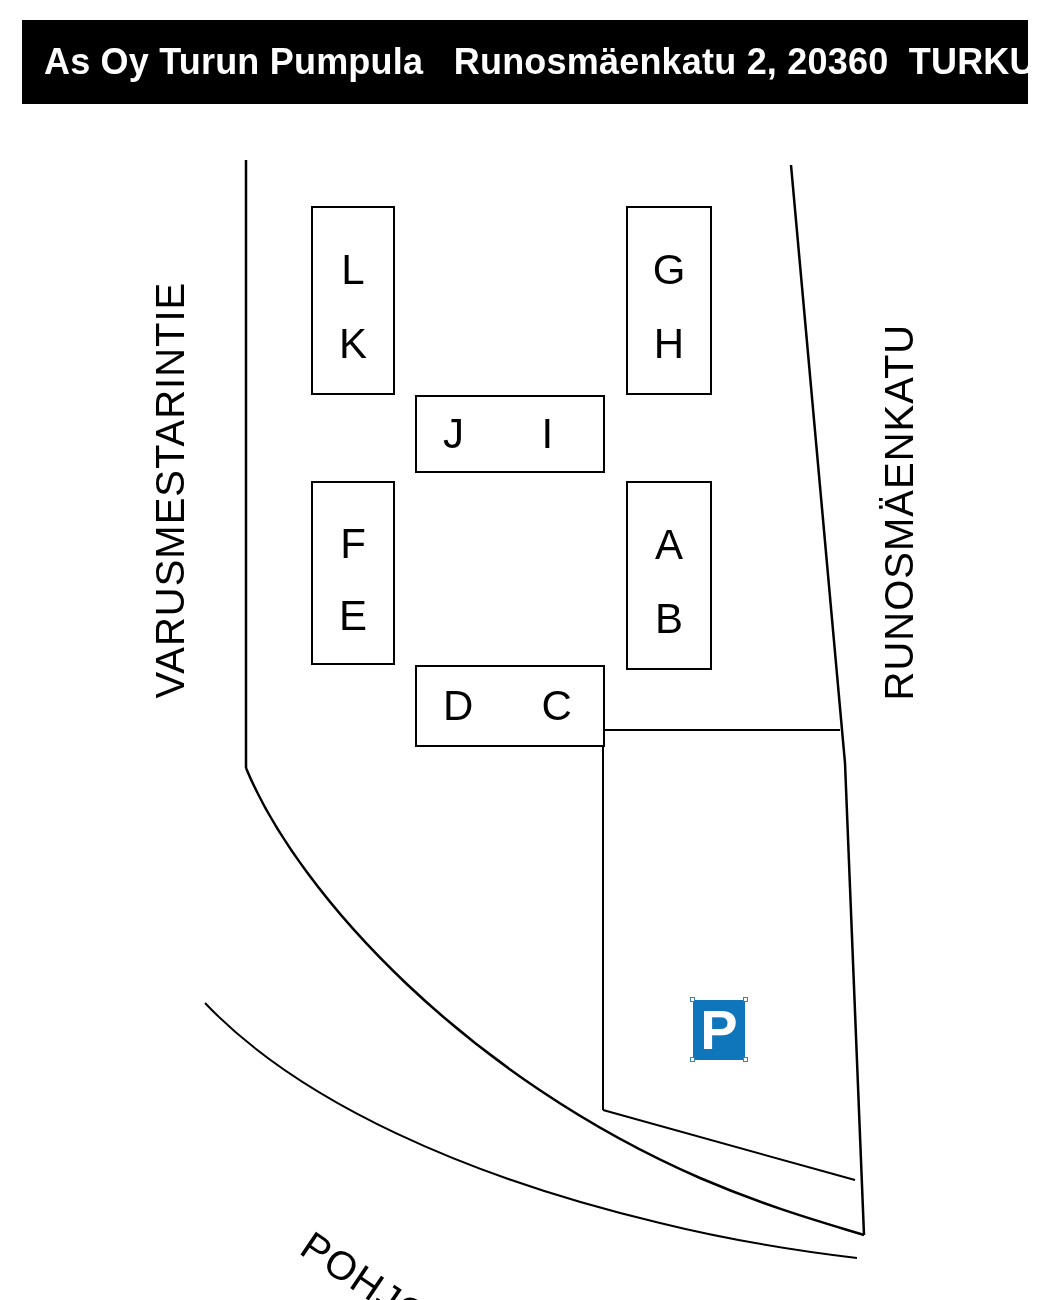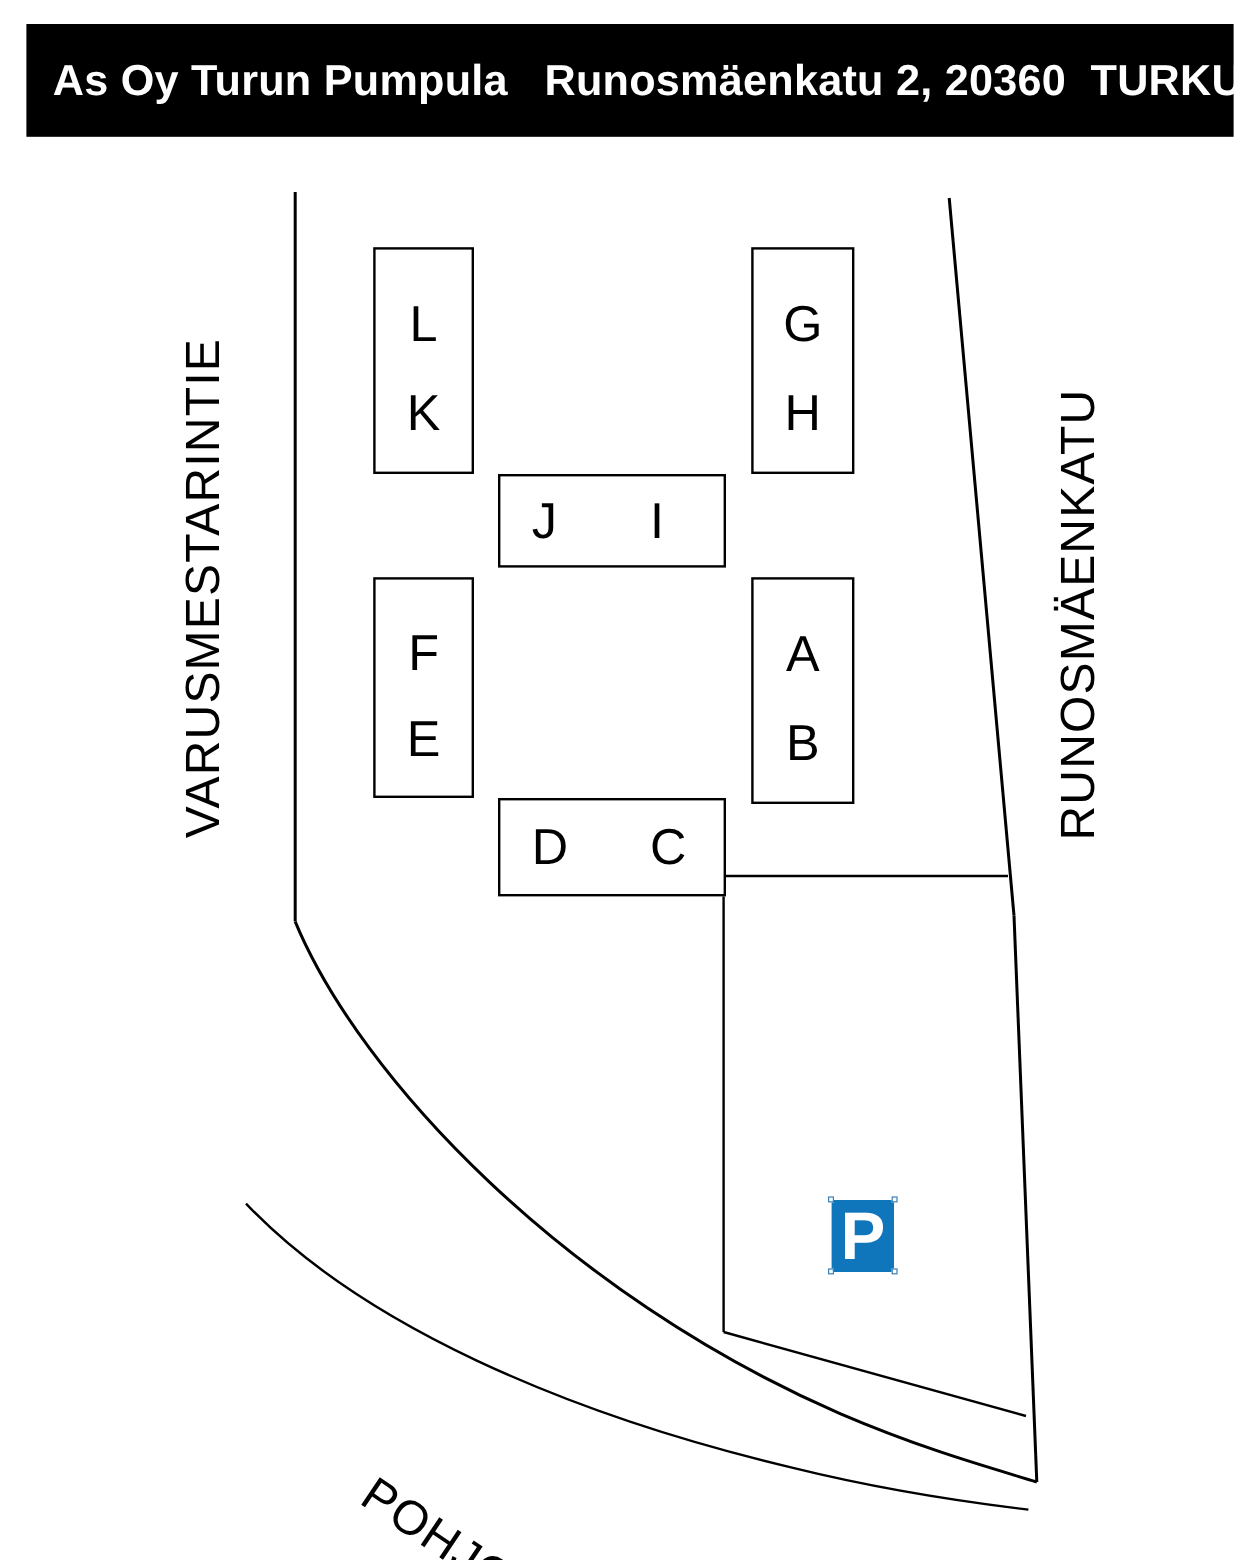--- a/index.html
+++ b/index.html
@@ -14,21 +14,21 @@
     font-family: "Liberation Sans", sans-serif;
     overflow: hidden;
   }
 
   
   #header-bar {
     position: absolute;
     left: 22px;
     top: 20px;
     width: 1006px;
-    height: 94px;
+    height: 84px;
     background: #000000;
     display: flex;
     align-items: center;
     text-align: center;
   }
   #header-title {
     color: #ffffff;
     font-size: 36px;
     font-weight: bold;
     letter-spacing: 0.2px;

